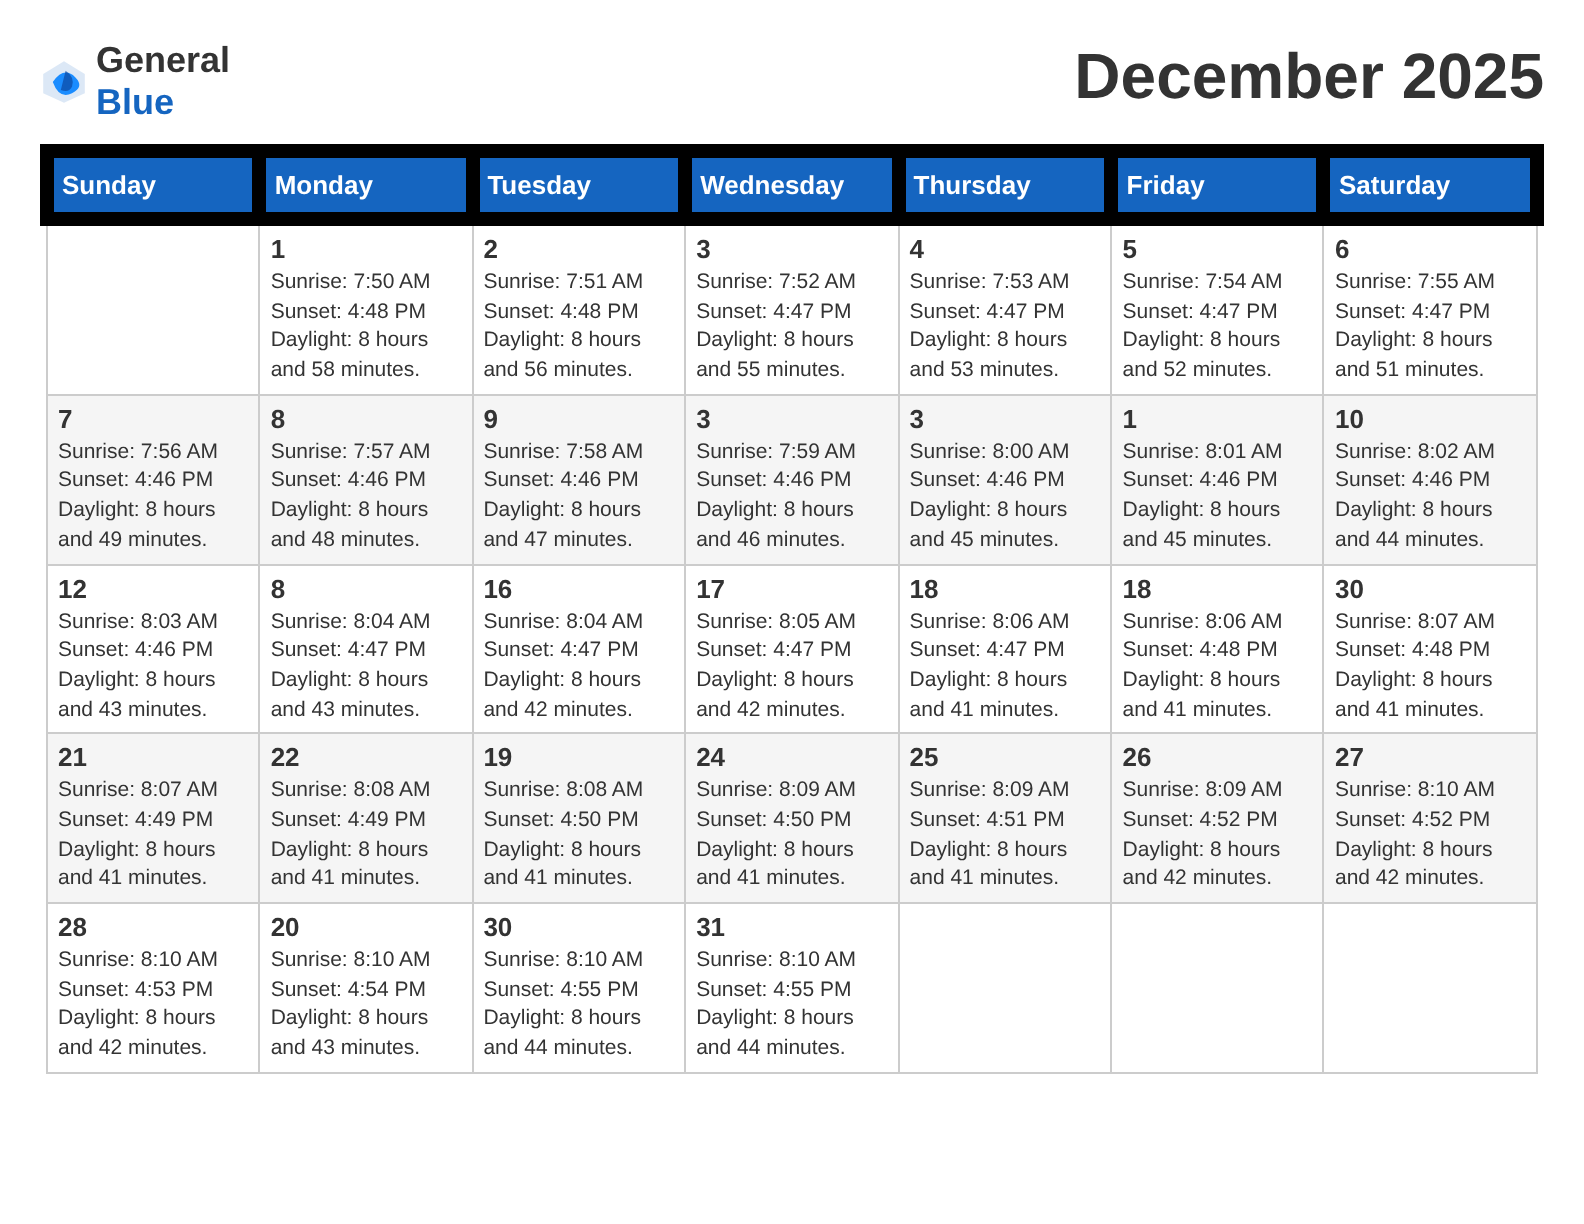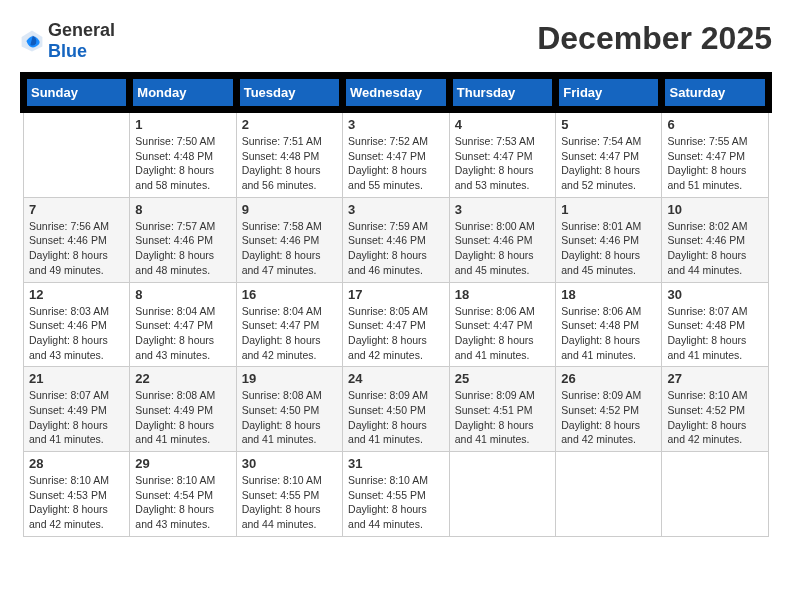--- a/index.html
+++ b/index.html
@@ -283,21 +283,21 @@
         </td>
       </tr>
       <tr>
         <td>
           <span class="day-number">28</span>
         <div class="day-info">
           Sunrise: 8:10 AM<br>Sunset: 4:53 PM<br>Daylight: 8 hours and 42 minutes.
         </div>
         </td>
         <td>
-          <span class="day-number">29</span>
+          <span class="day-number">20</span>
         <div class="day-info">
           Sunrise: 8:10 AM<br>Sunset: 4:54 PM<br>Daylight: 8 hours and 43 minutes.
         </div>
         </td>
         <td>
           <span class="day-number">30</span>
         <div class="day-info">
           Sunrise: 8:10 AM<br>Sunset: 4:55 PM<br>Daylight: 8 hours and 44 minutes.
         </div>
         </td>

